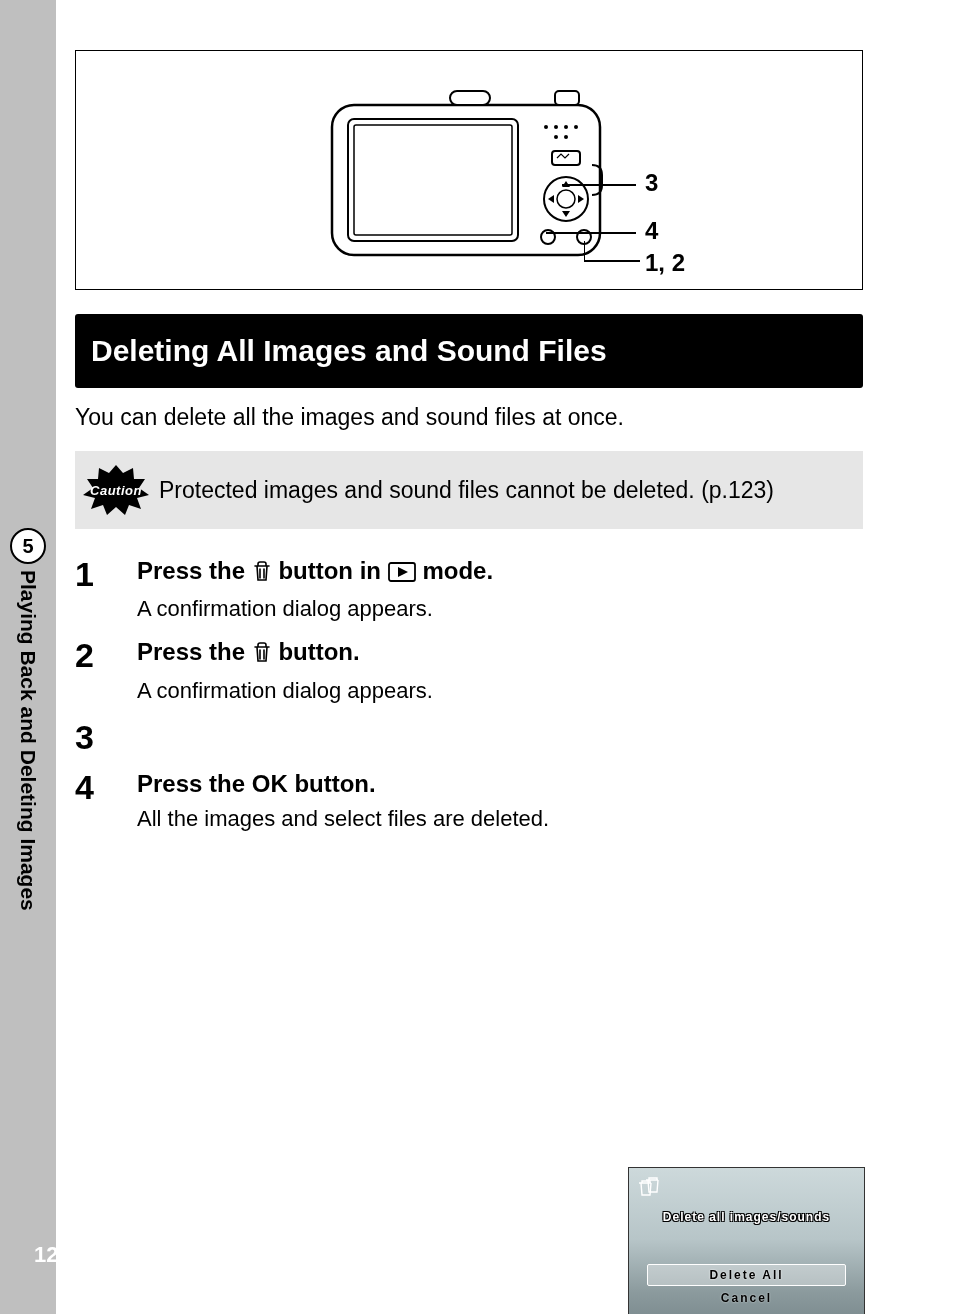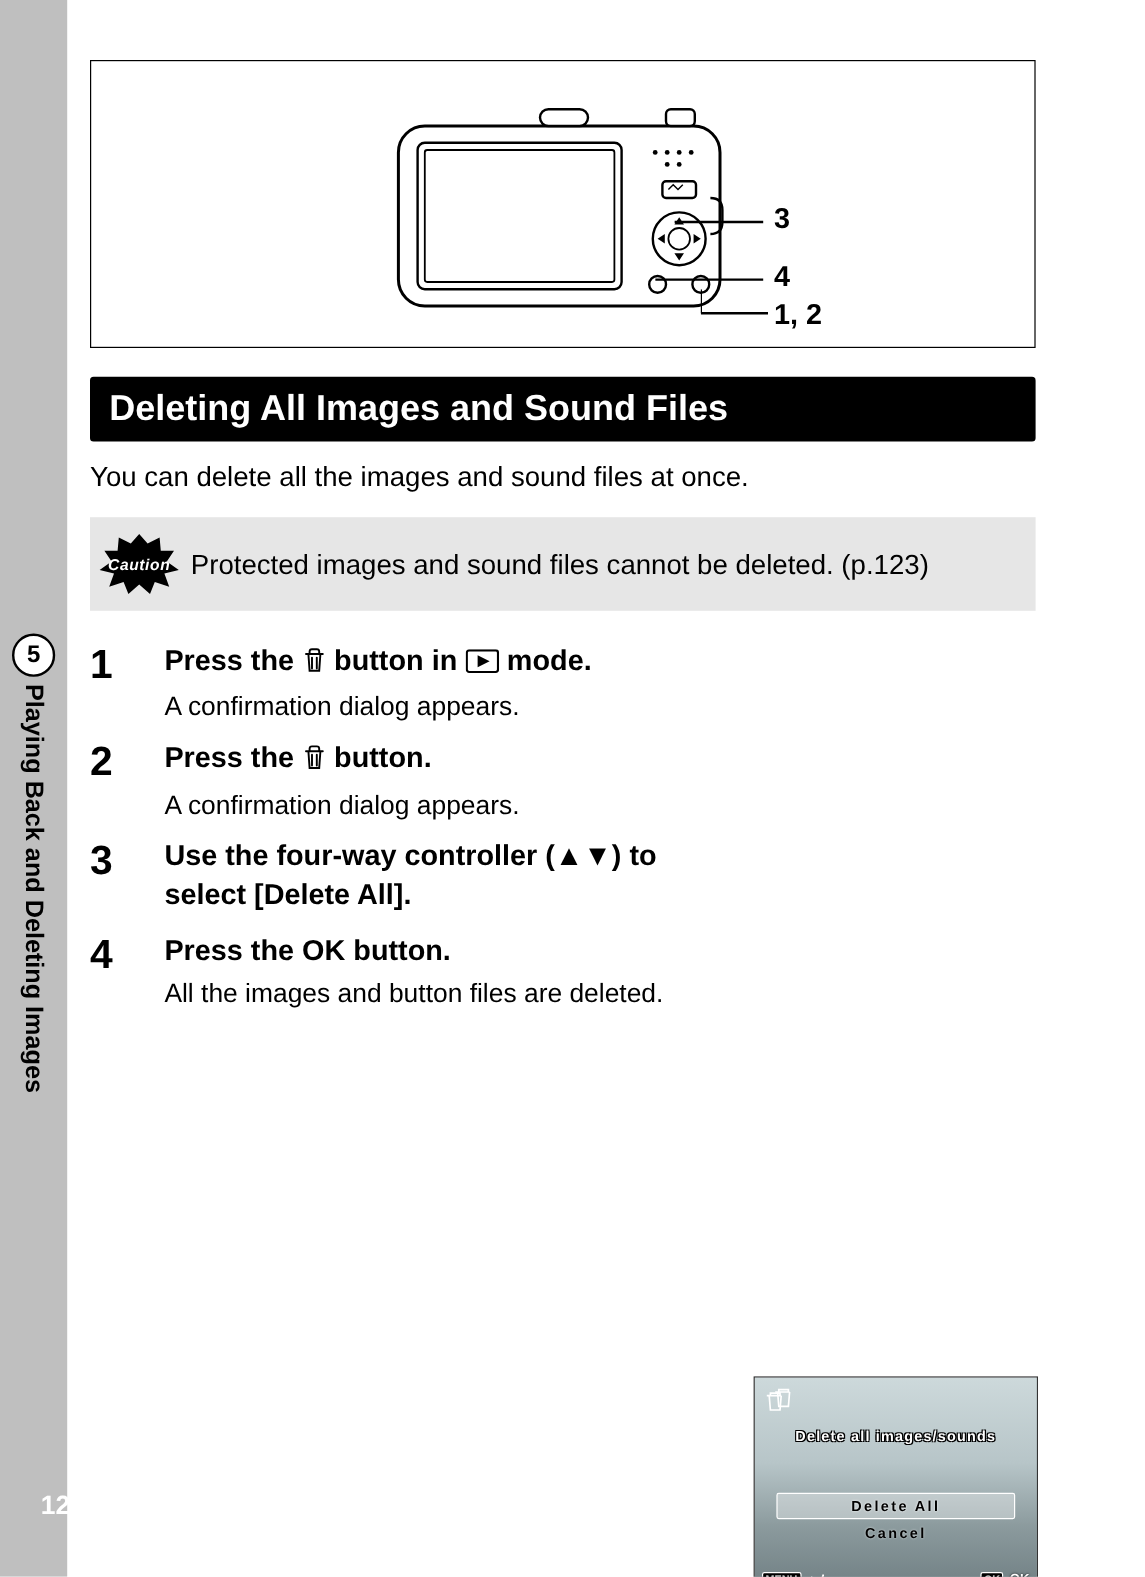--- a/index.html
+++ b/index.html
@@ -24,21 +24,21 @@
   
   .content { position: absolute; left: 75px; top: 50px; width: 800px; }
 
   
   .camera-box { border: 1px solid #000; width: 788px; height: 240px; position: relative; margin-bottom: 24px; }
   .camera { position: absolute; left: 254px; top: 34px; }
   .leader { position: absolute; stroke: #000; stroke-width: 1.5; }
   .leader-label { position: absolute; font-weight: bold; font-size: 24px; }
 
   
-  .section-heading { background: #000; color: #fff; font-weight: bold; font-size: 30px; padding: 10px 16px; border-radius: 3px; width: 788px; margin-bottom: 16px; }
+  .section-heading { background: #000; color: #fff; font-weight: bold; font-size: 30px; padding: 20px 16px; border-radius: 3px; width: 788px; margin-bottom: 16px; }
 
   .intro { font-size: 23px; margin-bottom: 20px; }
 
   
   .caution-row { display: flex; align-items: center; background: #e6e6e6; padding: 12px 14px 12px 6px; border-radius: 0; width: 788px; margin-bottom: 26px; }
   .caution-burst { position: relative; width: 70px; height: 54px; display: flex; align-items: center; justify-content: center; flex: 0 0 70px; margin-right: 8px; }
   .caution-burst span { position: relative; z-index: 2; color: #fff; font-weight: bold; font-size: 13px; font-style: italic; letter-spacing: 0.5px; }
   .caution-text { font-size: 23px; }
 
   
@@ -180,34 +180,31 @@
                 </svg>
             </span>
             <span> button.</span>
           </div>
           <div class="step-desc">A confirmation dialog appears.</div>
         </div>
       </div>
 
       <div class="step">
         <div class="step-num">3</div>
-        <div class="step-body" style="max-width:460px;">
-          <div class="step-title">Use the four-way controller (▲▼) to select [Delete All].</div>
-        </div>
       </div>
 
       <div class="step">
         <div class="step-num">4</div>
         <div class="step-body" style="max-width:460px;">
           <div class="step-title">
             <span>Press the </span>
             <span style="font-family:Arial; font-weight:bold;">OK</span>
             <span> button.</span>
           </div>
-          <div class="step-desc">All the images and button files are deleted.</div>
+          <div class="step-desc">All the images and select files are deleted.</div>
         </div>
       </div>
 
       <div class="lcd">
         <div class="lcd-sky"></div>
         <svg class="lcd-trash" width="26" height="26" viewBox="0 0 26 26">
           <g stroke="#fff" stroke-width="1.4" fill="none">
             <path d="M4 9 h12 M6 9 l1 12 h8 l1 -12 M7 9 v-2 h8 v2"></path>
             <path d="M8 9 h12 M10 9 l1 12 h8 l1 -12 M11 9 v-2 h8 v2" transform="translate(3,-3)"></path>
           </g>

